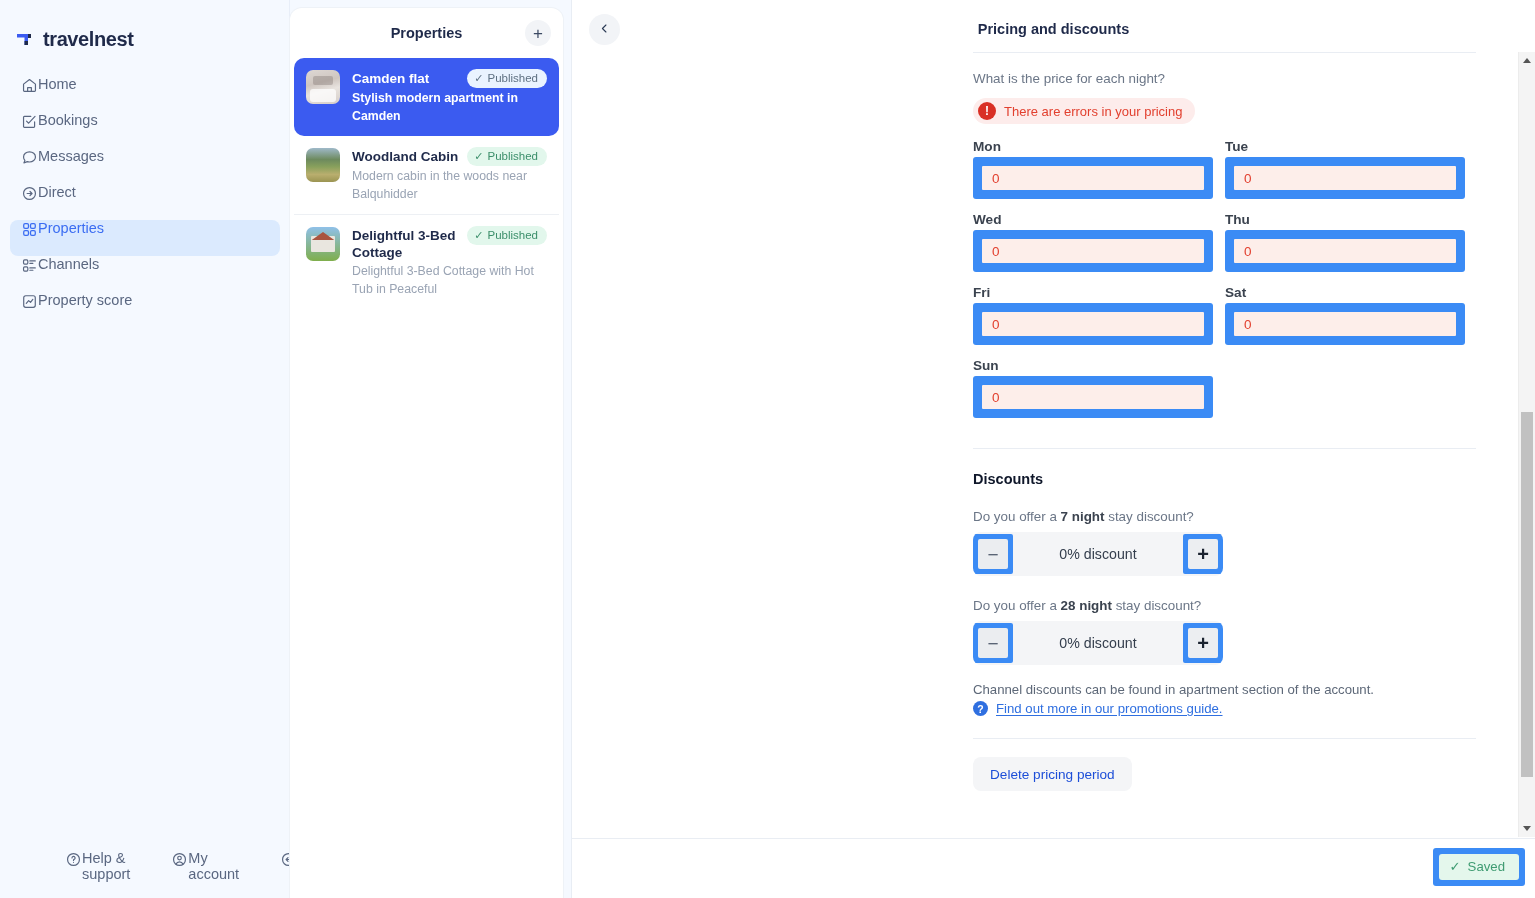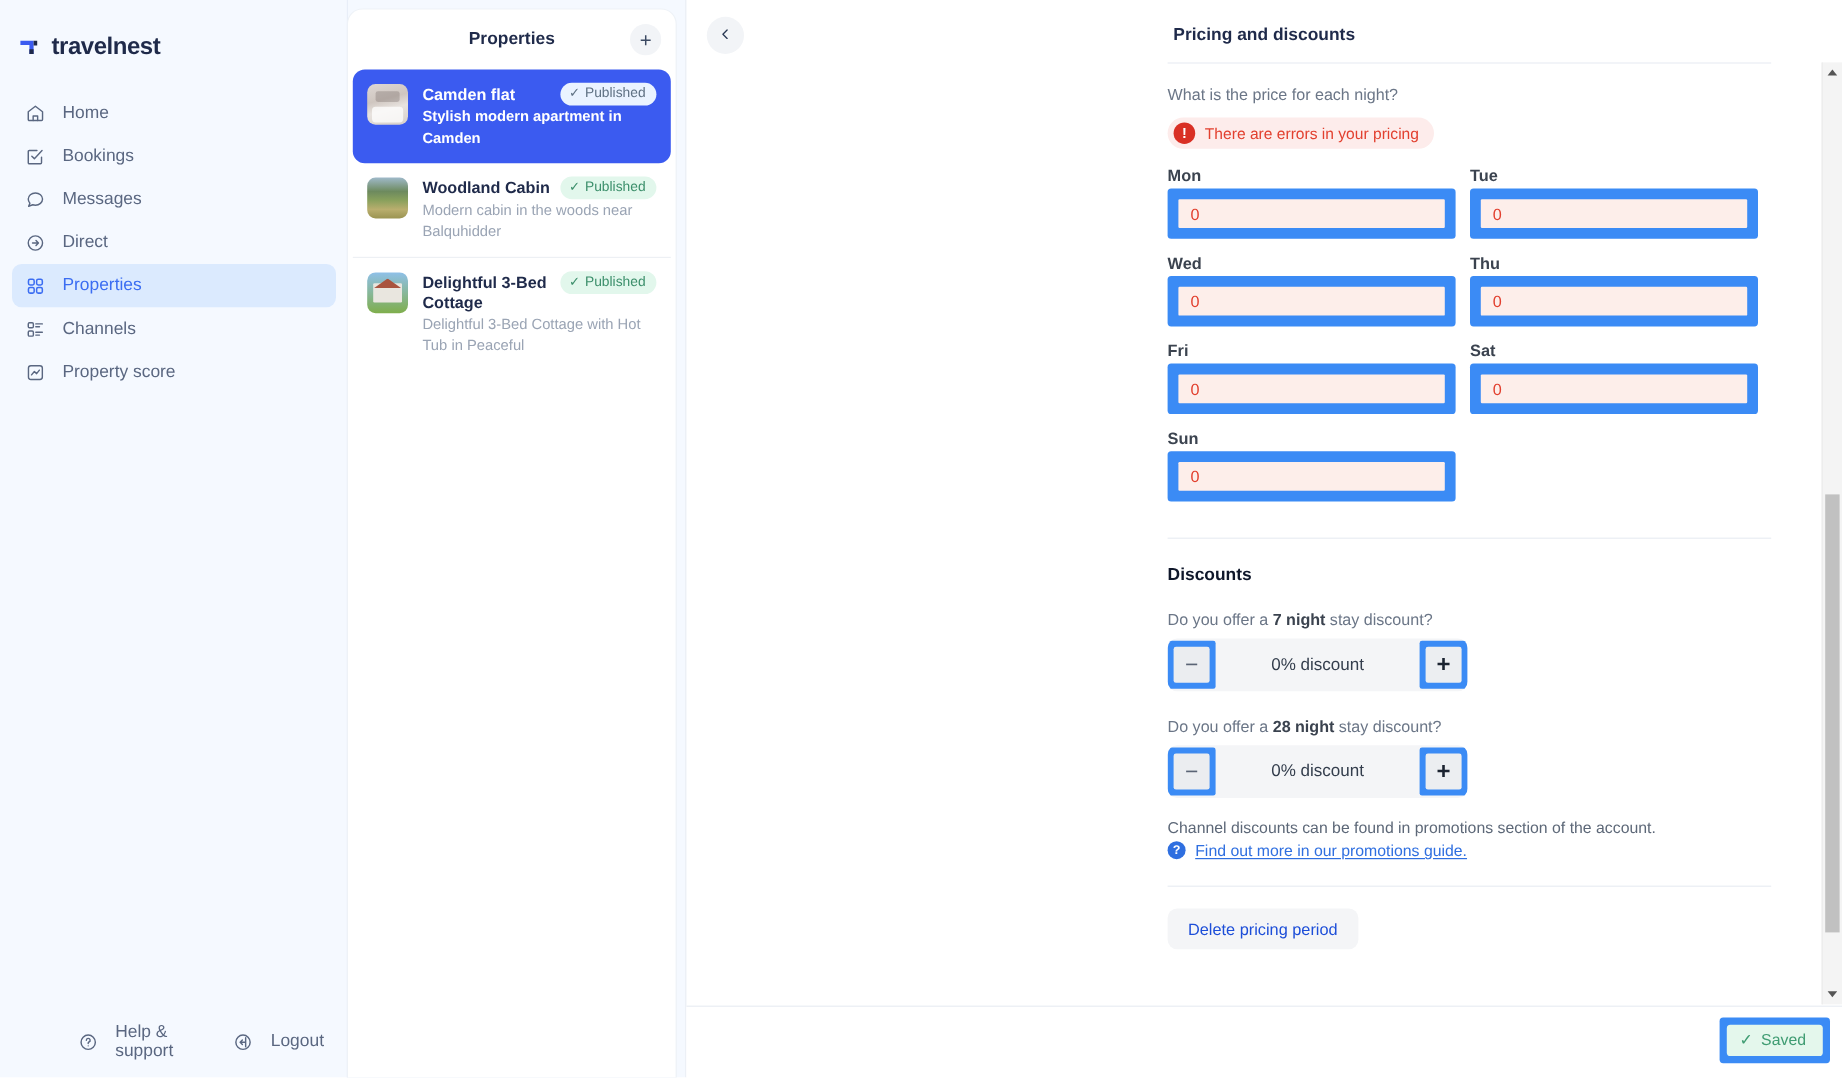--- a/index.html
+++ b/index.html
@@ -22,21 +22,21 @@
     padding-top:24px;
   }
   .logo{
     display:flex; align-items:center; gap:9px;
     padding:0 0 0 14px; height:30px; margin-bottom:22px;
   }
   .logo-mark{ width:20px; height:20px; position:relative; }
   .logo-text{ font-size:20px; font-weight:700; letter-spacing:-.4px; color:#1f2a4a; }
   .nav{ display:flex; flex-direction:column; }
   .nav-item{
-    display:flex; align-items:center; gap:14px;
+    display:flex; align-items:flex-start; 
     height:36px; margin:0 10px; padding:0 10px;
     border-radius:8px; cursor:pointer;
     color:#5a6781; font-size:14.5px;
   }
   .nav-item .ico{ width:18px; height:18px; display:flex; align-items:center; justify-content:center; flex:0 0 18px; }
   .nav-item.active{ background:#dbeafe; color:#3b6df2; }
   .nav-item.active .ico svg{ stroke:#3b6df2; }
   .nav .nav-item + .nav-item{ margin-top:0; }
   .nav-list{ display:flex; flex-direction:column; gap:0; }
   .nav-list .nav-item{ margin-bottom:0; height:36px; }
@@ -310,20 +310,30 @@
               <path d="M8.2 8.1a1.85 1.85 0 1 1 2.5 1.74c-.5.2-.7.6-.7 1.05v.4"></path>
               <circle cx="10" cy="13.6" r=".65" fill="#5a6781" stroke="none"></circle>
             </svg>
         </span>
         <span>Help &amp; support</span>
       </div>
       <div class="nav-item">
         <span class="ico">
           <svg width="17" height="17" viewBox="0 0 20 20" fill="none" stroke="#5a6781" stroke-width="1.4" stroke-linecap="round" stroke-linejoin="round">
               <circle cx="10" cy="10" r="7"></circle>
+              <circle cx="10" cy="8.3" r="2.1"></circle>
+              <path d="M5.9 15.6c.7-1.8 2.2-2.8 4.1-2.8s3.4 1 4.1 2.8"></path>
+            </svg>
+        </span>
+        <span>My account</span>
+      </div>
+      <div class="nav-item">
+        <span class="ico">
+          <svg width="17" height="17" viewBox="0 0 20 20" fill="none" stroke="#5a6781" stroke-width="1.4" stroke-linecap="round" stroke-linejoin="round">
+              <circle cx="10" cy="10" r="7"></circle>
               <path d="M12.6 10H7.4M9.4 7.8 7.2 10l2.2 2.2M12.6 5.6v8.8"></path>
             </svg>
         </span>
         <span>Logout</span>
       </div>
     </div>
     <div class="sidebar-sep"></div>
   </div>
 
   <div class="propcol">
@@ -462,21 +472,21 @@
         <div class="stepper">
           <span class="stepbtn-ring">
             <button class="stepbtn">−</button>
           </span>
           <span class="stepval">0% discount</span>
           <span class="stepbtn-ring">
             <button class="stepbtn plus">+</button>
           </span>
         </div>
 
-        <div class="note">Channel discounts can be found in promotions section of the account.</div>
+        <div class="note">Channel discounts can be found in apartment section of the account.</div>
         <div class="guidelink">
           <span class="q-ico">?</span>
           <span class="txt">Find out more in our promotions guide.</span>
         </div>
 
         <div class="hr3"></div>
         <button class="delbtn">Delete pricing period</button>
       </div>
 
       <div class="sbar">

